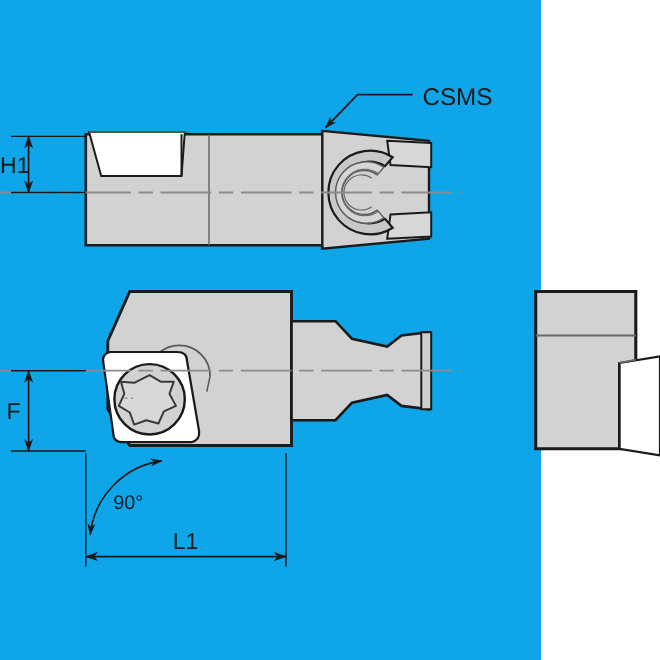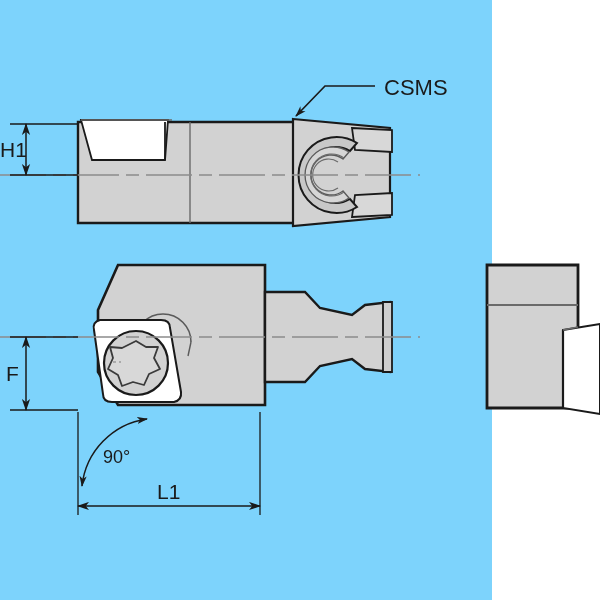--- a/index.html
+++ b/index.html
@@ -10,21 +10,21 @@
   body {
     width: 600px;
     height: 600px;
     overflow: hidden;
     font-family: "Liberation Sans", sans-serif;
   }
   #drawing-root {
     position: relative;
     width: 492px;
     height: 600px;
-    background: #7dd3fc;
+    background: #0ea5e9;
   }
   svg.drawing {
     display: block;
     width: 600px;
     height: 600px;
   }
   text.dim-label {
     font-family: "Liberation Sans", sans-serif;
     font-size: 21px;
     fill: #1a1a1a;

